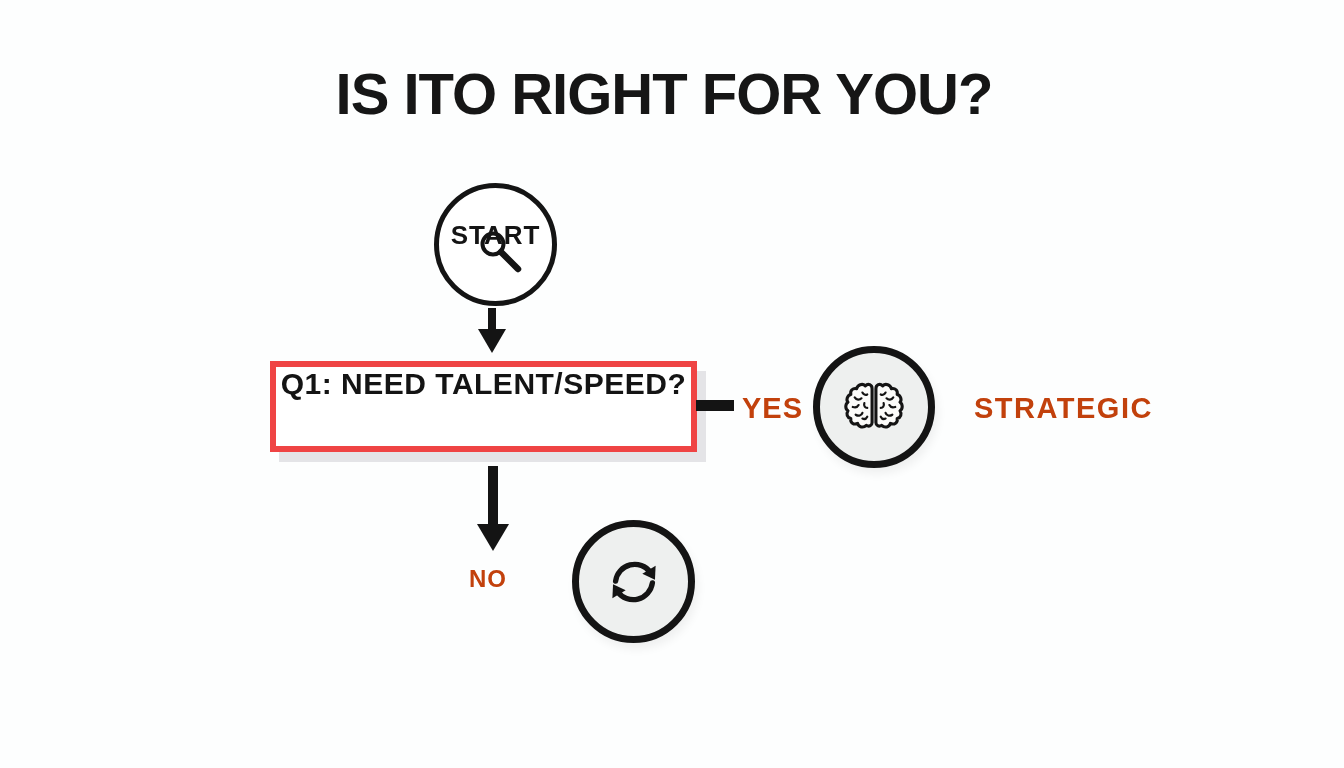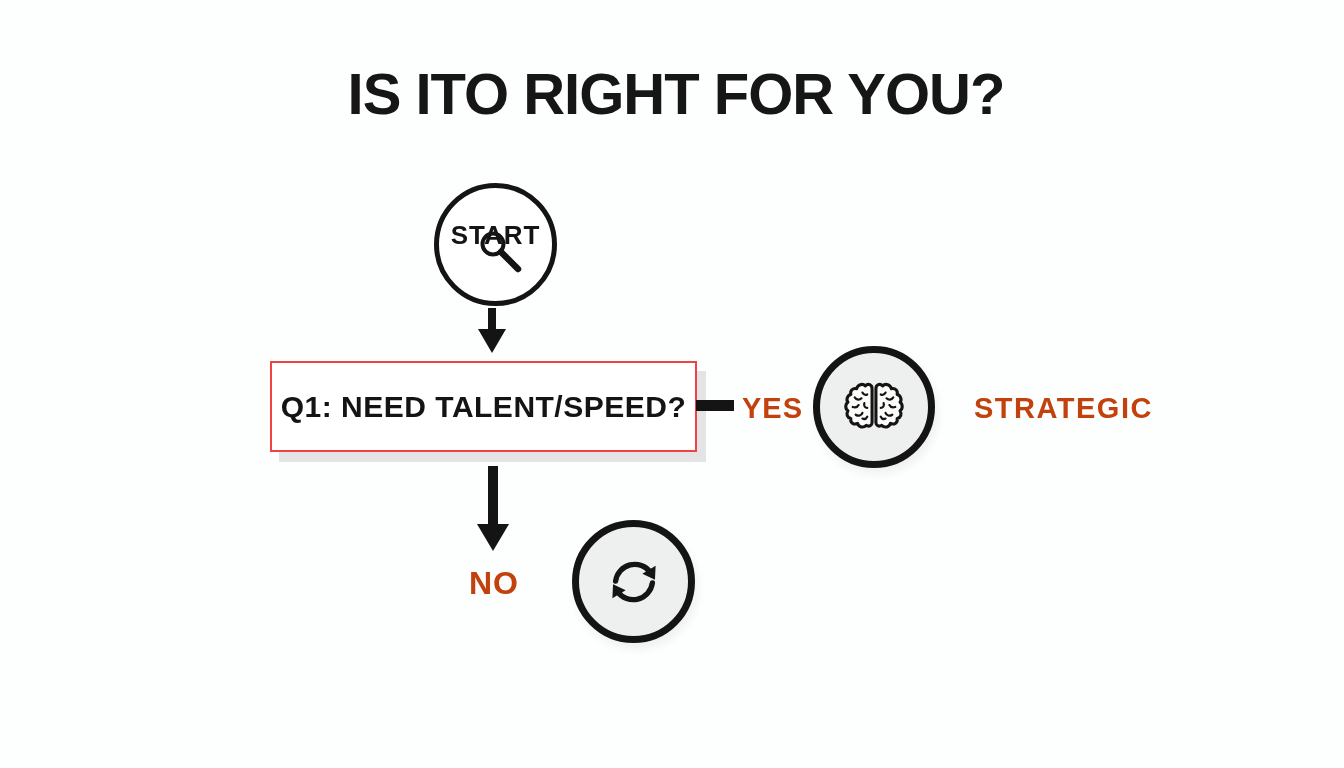--- a/index.html
+++ b/index.html
@@ -6,21 +6,21 @@
   body{
     width:1344px;height:768px;overflow:hidden;
     background:#fdfefe;
     font-family:"Liberation Sans", sans-serif;
     color:#141414;
     position:relative;
   }
   .stage{position:absolute;left:0;top:0;width:1344px;height:768px;}
 
   .title{
-    position:absolute;left:16px;top:60px;width:1320px;
+    position:absolute;left:4px;top:60px;width:1320px;
     text-align:center;
     font-size:58px;font-weight:bold;letter-spacing:-1px;
     color:#161616;
   }
 
   .node-circle{
     position:absolute;border-radius:50%;
     box-sizing:border-box;
     display:flex;align-items:center;justify-content:center;
   }
@@ -30,42 +30,42 @@
   }
   .start-label{
     font-size:26px;font-weight:bold;letter-spacing:1px;
     transform:translateY(-9px);
     position:relative;z-index:1;
   }
   .magnifier{position:absolute;left:34px;top:36px;z-index:2;}
 
   .q-box{
     position:absolute;left:270px;top:361px;width:427px;height:91px;
-    box-sizing:border-box;border:2px solid #ef4444;background:#ffffff;
+    box-sizing:border-box;border:6px solid #ef4444;background:#ffffff;
     box-shadow:9px 10px 0 0 #e4e4e7;
-    display:flex;align-items:center;justify-content:center;
+    display:flex;justify-content:center;
   }
   .q-label{font-size:30px;font-weight:bold;letter-spacing:0.5px;}
 
   .arrow{position:absolute;}
   .arrow-1{left:478px;top:308px;}
   .arrow-2{left:477px;top:466px;}
 
   .yes-connector{
     position:absolute;left:696px;top:400px;width:38px;height:11px;
     background:#141414;
   }
 
   .branch-label{
     position:absolute;font-weight:bold;color:#c2410c;
     white-space:nowrap;
   }
   .yes-label{left:742px;top:392px;font-size:29px;letter-spacing:1px;}
   .strategic-label{left:954px;top:392px;font-size:29px;letter-spacing:1.5px;margin-left:20px;}
-  .no-label{left:469px;top:565px;font-size:32px;letter-spacing:1px;}
+  .no-label{left:469px;top:565px;font-size:24px;letter-spacing:1px;}
   .reevaluate-label{left:712px;top:566px;font-size:30px;letter-spacing:1px;}
 
   .brain-circle{
     left:813px;top:346px;width:122px;height:122px;
     border:7px solid #141414;background:#eef0ef;
     box-shadow:3px 6px 10px rgba(0,0,0,0.06);
   }
   .refresh-circle{
     left:572px;top:520px;width:123px;height:123px;
     border:7px solid #141414;background:#eef0ef;

